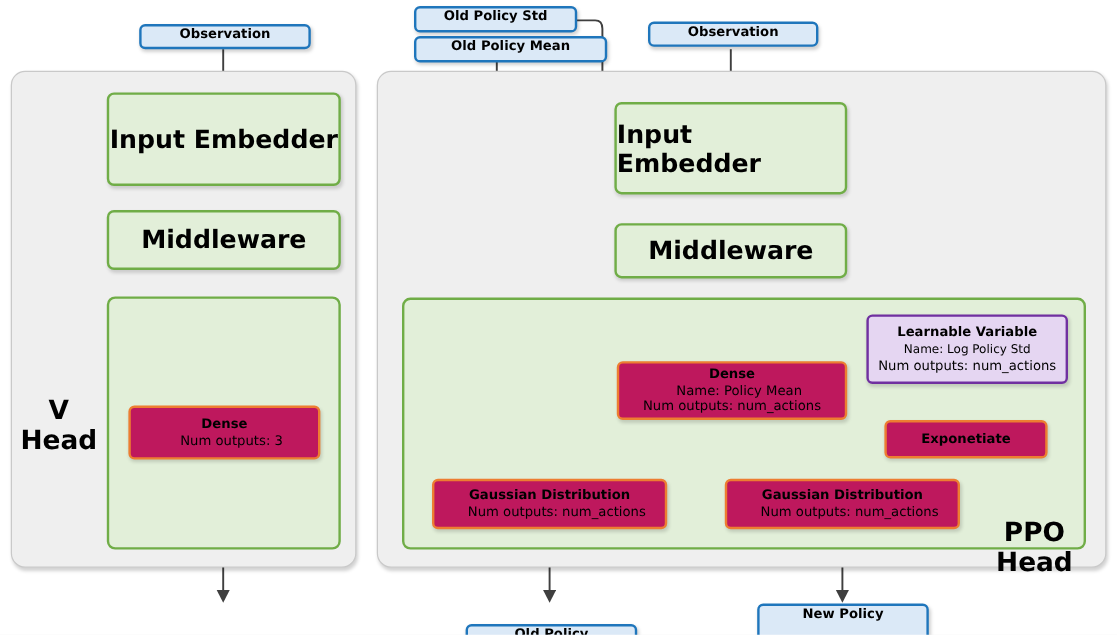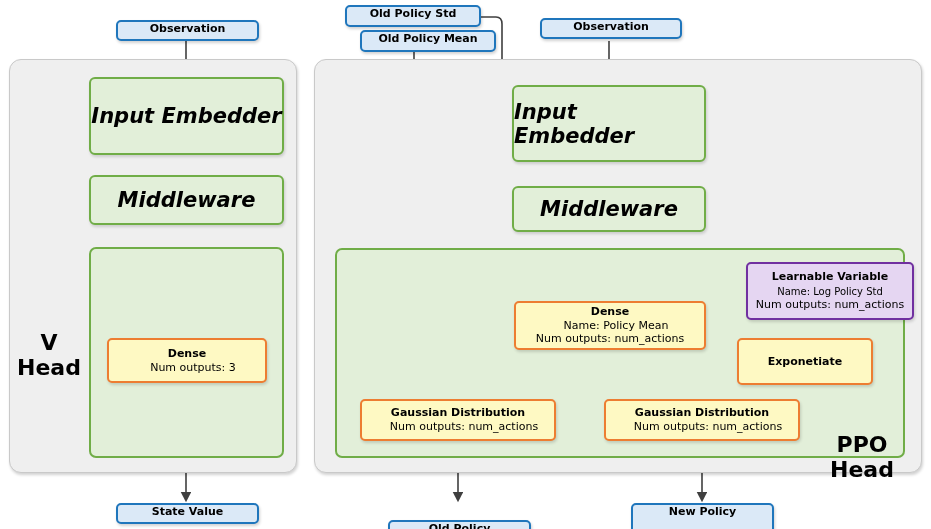--- a/index.html
+++ b/index.html
@@ -33,26 +33,25 @@
   .gnode{
     position:absolute;
     background:#e2efd9;
     border:2px solid #70ad47;
     border-radius:6px;
     box-sizing:border-box;
     display:flex;align-items:center;justify-content:center;
     font-weight:bold;
     color:#000;
     box-shadow:1px 2px 3px rgba(0,0,0,.15);
-    font-style:italic;
   }
   
   .onode{
     position:absolute;
-    background:#fef9c3;
+    background:#be185d;
     border:2px solid #ed7d31;
     border-radius:5px;
     box-sizing:border-box;
     display:flex;flex-direction:column;align-items:center;justify-content:center;
     color:#000;
     box-shadow:1px 2px 3px rgba(0,0,0,.15);
     text-align:center;
     line-height:1.25;
   }
   .onode .t1{font-weight:bold;font-size:11px;}
@@ -150,21 +149,21 @@
     </div>
 
   <div class="bnode" style="left:540px;top:18px;width:142px;height:21px;">
       <span>Observation</span>
     </div>
 
   <div class="bnode" style="left:345px;top:5px;width:136px;height:22px;">
       <span>Old Policy Std</span>
     </div>
 
-  <div class="bnode" style="left:345px;top:30px;width:136px;height:22px;margin-left:15px;">
+  <div class="bnode" style="left:345px;top:30px;width:161px;height:22px;">
       <span>Old Policy Mean</span>
     </div>
 
   <div class="gnode" style="left:89px;top:77px;width:195px;height:78px;font-size:21px;">
       <span>Input Embedder</span>
     </div>
 
   <div class="gnode" style="left:89px;top:175px;width:195px;height:50px;font-size:21px;">
       <span>Middleware</span>
     </div>
@@ -181,43 +180,40 @@
   <div class="gnode" style="left:512px;top:186px;width:194px;height:46px;font-size:21px;">
       <span>Middleware</span>
     </div>
 
   <div class="onode" style="left:514px;top:301px;width:192px;height:49px;">
     <div class="t1">Dense</div>
     <div class="t2">Name: Policy Mean</div>
     <div class="t3">Num outputs: num_actions</div>
   </div>
 
-  <div class="pnode" style="left:722px;top:262px;width:168px;height:58px;margin-left:24px;">
+  <div class="pnode" style="left:722px;top:262px;width:168px;height:58px;">
     <div class="t1">Learnable Variable</div>
     <div class="t2">Name: Log Policy Std</div>
     <div class="t3">Num outputs: num_actions</div>
   </div>
 
-  <div class="onode" style="left:737px;top:338px;width:136px;height:47px;">
+  <div class="onode" style="left:737px;top:350px;width:136px;height:32px;">
     <div class="t1">Exponetiate</div>
   </div>
 
   <div class="onode" style="left:360px;top:399px;width:196px;height:42px;">
     <div class="t1">Gaussian Distribution</div>
     <div class="t2">Num outputs: num_actions</div>
   </div>
 
   <div class="onode" style="left:604px;top:399px;width:196px;height:42px;">
     <div class="t1">Gaussian Distribution</div>
     <div class="t2">Num outputs: num_actions</div>
   </div>
 
-  <div class="bnode" style="left:116px;top:503px;width:143px;height:21px;">
-      <span>State Value</span>
-    </div>
 
   <div class="bnode" style="left:388px;top:520px;width:143px;height:21px;">
       <span>Old Policy</span>
     </div>
 
   <div class="bnode" style="left:631px;top:503px;width:143px;height:39px;">
       <span>New Policy</span>
     </div>
 
 </div>

